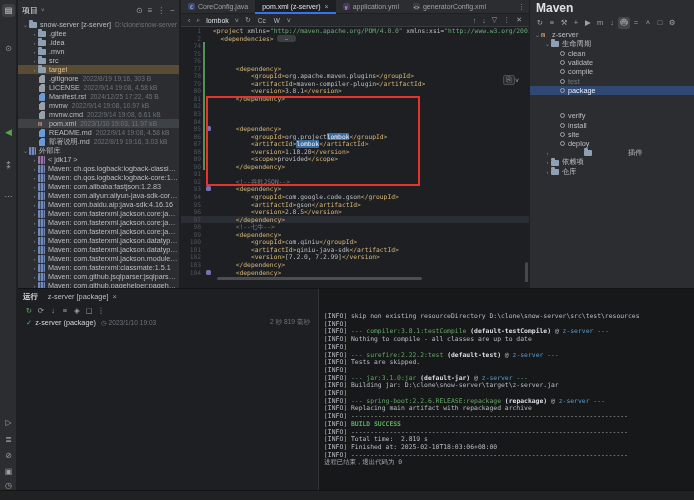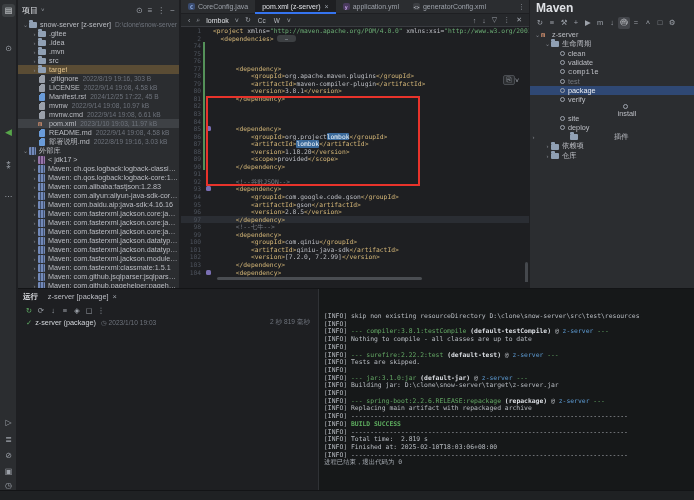--- a/index.html
+++ b/index.html
@@ -424,49 +424,49 @@
           <span>生命周期</span>
         </div>
         <div class="mrow" style="padding-left: 30px;">
           <span class="gico"></span>
           <span>clean</span>
         </div>
         <div class="mrow" style="padding-left: 30px;">
           <span class="gico"></span>
           <span>validate</span>
         </div>
-        <div class="mrow" style="padding-left: 30px; font-family: Liberation Mono, monospace;">
+        <div class="mrow" style="padding-left: 30px;">
           <span class="gico"></span>
           <span>compile</span>
         </div>
         <div class="mrow dim" style="padding-left: 30px;">
           <span class="gico"></span>
           <span>test</span>
         </div>
         <div class="mrow selgoal" style="padding-left: 30px;">
           <span class="gico"></span>
           <span>package</span>
         </div>
+        <div class="mrow" style="padding-left: 30px; margin-top: 16px;">
+          <span class="gico"></span>
+          <span>verify</span>
+        </div>
         <div class="mrow" style="padding-left: 30px;">
           <span class="gico"></span>
-          <span>verify</span>
-        </div>
-        <div class="mrow" style="padding-left: 30px; flex-direction: column;">
-          <span class="gico"></span>
           <span>install</span>
         </div>
         <div class="mrow" style="padding-left: 30px;">
           <span class="gico"></span>
           <span>site</span>
         </div>
         <div class="mrow" style="padding-left: 30px;">
           <span class="gico"></span>
           <span>deploy</span>
         </div>
-        <div class="mrow" style=" gap: 33px;">
+        <div class="mrow" style="padding-left: 14px; gap: 33px;">
           <span class="arr">›</span>
           <span class="ic ic-folder"></span>
           <span>插件</span>
         </div>
         <div class="mrow" style="padding-left: 14px;">
           <span class="arr">›</span>
           <span class="ic ic-folder"></span>
           <span>依赖项</span>
         </div>
         <div class="mrow" style="padding-left: 14px;">

